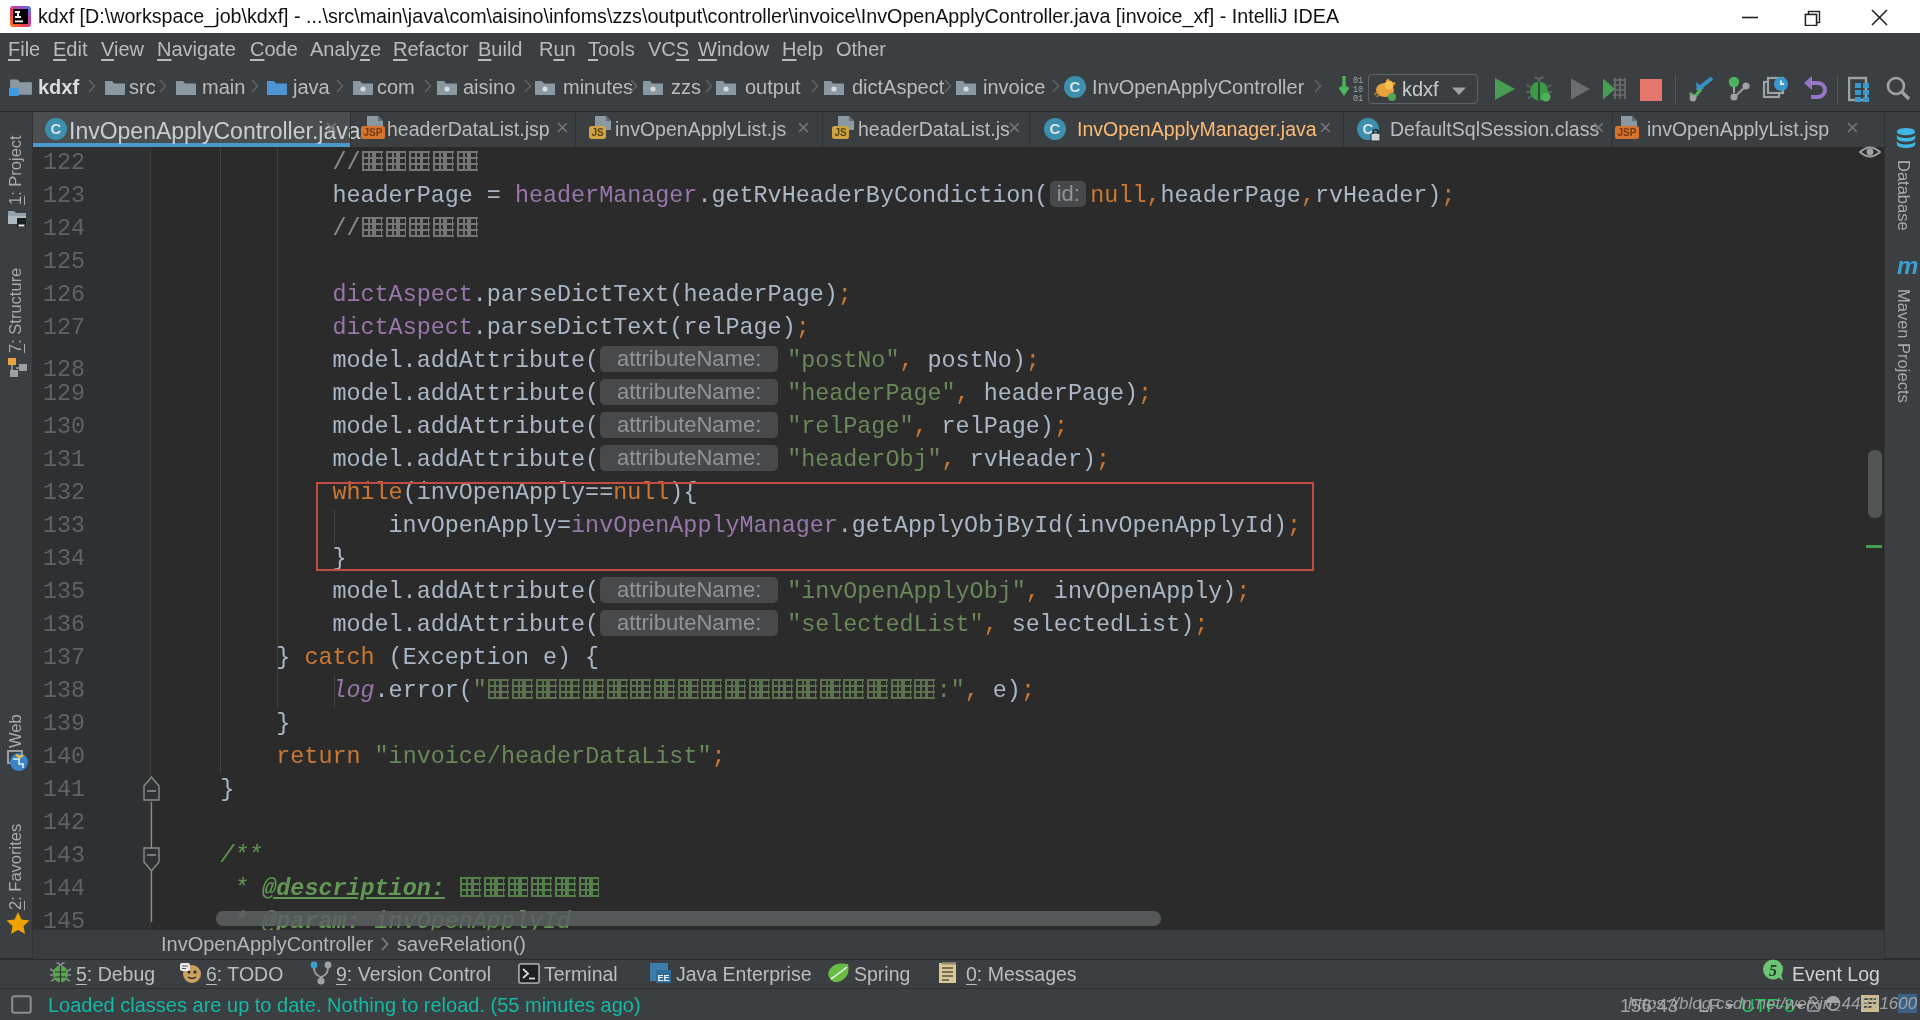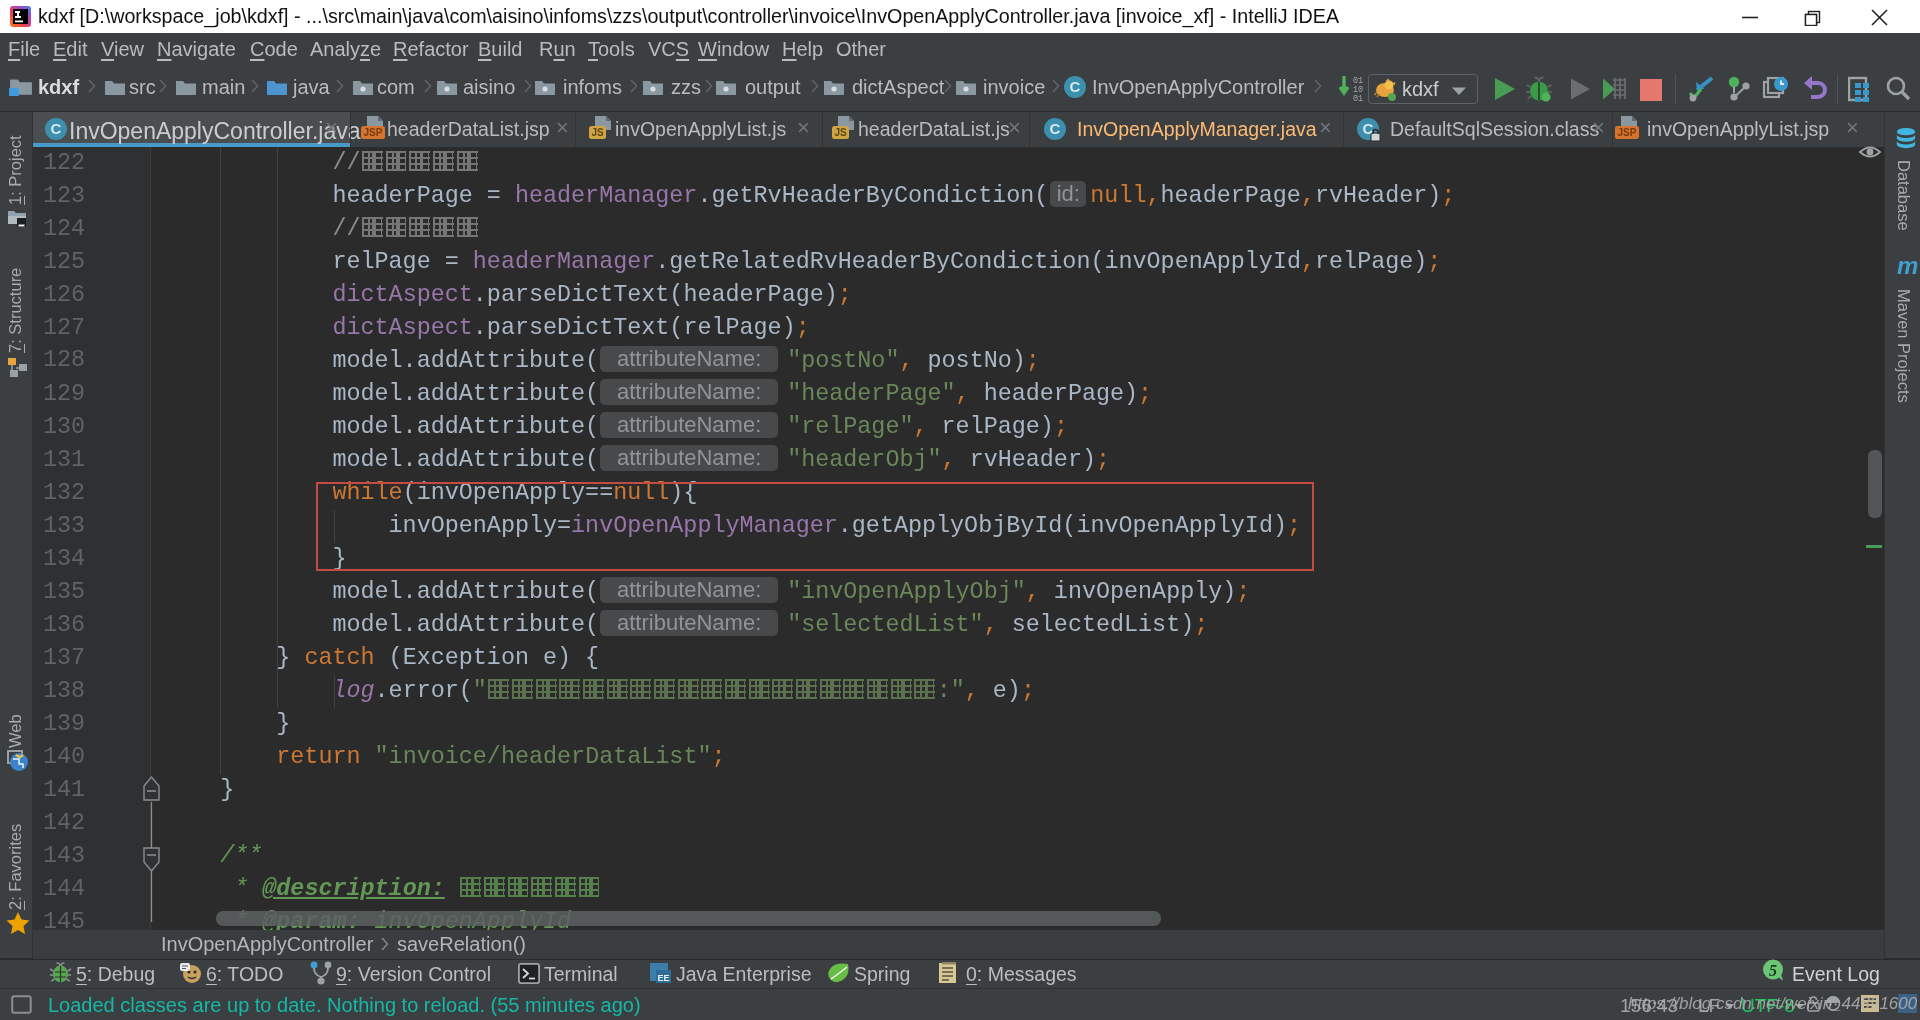--- a/index.html
+++ b/index.html
@@ -112,21 +112,21 @@
       <circle cx="11" cy="11" r="2.6" fill="#d7dcdf"></circle>
     </svg>
     <div class="abs ui" style="left:463px;top:76px">aisino</div>
     <svg class="abs" style="left:523px;top:79px" width="9" height="14" viewBox="0 0 9 14">
       <path d="M2 1 L7.5 7 L2 13" fill="none" stroke="#5d6266" stroke-width="1.7"></path>
     </svg>
     <svg class="abs" style="left:534px;top:78px" width="22" height="18" viewBox="0 0 22 18">
       <path d="M1 3 h7 l2 2.5 h11 v11.5 h-20 z" fill="#8a98a2"></path>
       <circle cx="11" cy="11" r="2.6" fill="#d7dcdf"></circle>
     </svg>
-    <div class="abs ui" style="left:563px;top:76px">infoms</div>
+    <div class="abs ui" style="left:563px;top:76px">minutes</div>
     <svg class="abs" style="left:629px;top:79px" width="9" height="14" viewBox="0 0 9 14">
       <path d="M2 1 L7.5 7 L2 13" fill="none" stroke="#5d6266" stroke-width="1.7"></path>
     </svg>
     <svg class="abs" style="left:642px;top:78px" width="22" height="18" viewBox="0 0 22 18">
       <path d="M1 3 h7 l2 2.5 h11 v11.5 h-20 z" fill="#8a98a2"></path>
       <circle cx="11" cy="11" r="2.6" fill="#d7dcdf"></circle>
     </svg>
     <div class="abs ui" style="left:671px;top:76px">zzs</div>
     <svg class="abs" style="left:704px;top:79px" width="9" height="14" viewBox="0 0 9 14">
       <path d="M2 1 L7.5 7 L2 13" fill="none" stroke="#5d6266" stroke-width="1.7"></path>
@@ -334,21 +334,21 @@
     </svg>
     <div class="vlabel" style="left:1913px;top:160px;transform:rotate(90deg);transform-origin:0 0">Database</div>
     <div class="abs" style="left:1897px;top:252px;font-size:24px;font-weight:bold;color:#3e9fd0;font-style:italic">m</div>
     <div class="vlabel" style="left:1913px;top:289px;transform:rotate(90deg);transform-origin:0 0">Maven Projects</div>
     <div class="ln" style="top:147px">122</div>
     <div class="ln" style="top:180px">123</div>
     <div class="ln" style="top:213px">124</div>
     <div class="ln" style="top:246px">125</div>
     <div class="ln" style="top:279px">126</div>
     <div class="ln" style="top:312px">127</div>
-    <div class="ln" style="top:344px">128</div>
+    <div class="ln" style="top:354px">128</div>
     <div class="ln" style="top:378px">129</div>
     <div class="ln" style="top:411px">130</div>
     <div class="ln" style="top:444px">131</div>
     <div class="ln" style="top:477px">132</div>
     <div class="ln" style="top:510px">133</div>
     <div class="ln" style="top:543px">134</div>
     <div class="ln" style="top:576px">135</div>
     <div class="ln" style="top:609px">136</div>
     <div class="ln" style="top:642px">137</div>
     <div class="ln" style="top:675px">138</div>
@@ -366,21 +366,20 @@
 <path d="M2 74 H17 V88 L9.5 97 L2 88 z" fill="#2f3133" stroke="#8a8e90" stroke-width="1.4"></path>
 <line x1="5" y1="81" x2="14" y2="81" stroke="#8a8e90" stroke-width="1.6"></line>
     </svg>
     <div class="abs" style="left:220px;top:147px;width:1px;height:627px;background:#3f4244"></div>
     <div class="abs" style="left:277px;top:147px;width:1px;height:561px;background:#3f4244"></div>
     <div class="abs" style="left:334px;top:510px;width:1px;height:33px;background:#3f4244"></div>
     <div class="abs" style="left:334px;top:675px;width:1px;height:33px;background:#3f4244"></div>
     <div class="cl" style="top:147px">            <span class="c">//<span class="cj"></span><span class="cj"></span><span class="cj"></span><span class="cj"></span><span class="cj"></span></span></div>
     <div class="cl" style="top:180px">            headerPage = <span class="f">headerManager</span>.getRvHeaderByCondiction(<span class="hint" style="width:36px;margin-left:2px;margin-right:4px">id:</span><span class="k">null</span><span class="k">,</span>headerPage<span class="k">,</span>rvHeader)<span class="k">;</span></div>
     <div class="cl" style="top:213px">            <span class="c">//<span class="cj"></span><span class="cj"></span><span class="cj"></span><span class="cj"></span><span class="cj"></span></span></div>
-    <div class="cl" style="top:246px">            relPage = <span class="f">headerManager</span>.getRelatedRvHeaderByCondiction(invOpenApplyId<span class="k">,</span>relPage)<span class="k">;</span></div>
     <div class="cl" style="top:279px">            <span class="f">dictAspect</span>.parseDictText(headerPage)<span class="k">;</span></div>
     <div class="cl" style="top:312px">            <span class="f">dictAspect</span>.parseDictText(relPage)<span class="k">;</span></div>
     <div class="cl" style="top:345px">            model.addAttribute(<span class="hint" style="width:178px;margin-left:1px;margin-right:9px">attributeName:</span><span class="s">"postNo"</span><span class="k">,</span> postNo)<span class="k">;</span></div>
     <div class="cl" style="top:378px">            model.addAttribute(<span class="hint" style="width:178px;margin-left:1px;margin-right:9px">attributeName:</span><span class="s">"headerPage"</span><span class="k">,</span> headerPage)<span class="k">;</span></div>
     <div class="cl" style="top:411px">            model.addAttribute(<span class="hint" style="width:178px;margin-left:1px;margin-right:9px">attributeName:</span><span class="s">"relPage"</span><span class="k">,</span> relPage)<span class="k">;</span></div>
     <div class="cl" style="top:444px">            model.addAttribute(<span class="hint" style="width:178px;margin-left:1px;margin-right:9px">attributeName:</span><span class="s">"headerObj"</span><span class="k">,</span> rvHeader)<span class="k">;</span></div>
     <div class="cl" style="top:477px">            <span class="k">while</span>(invOpenApply==<span class="k">null</span>){</div>
     <div class="cl" style="top:510px">                invOpenApply=<span class="f">invOpenApplyManager</span>.getApplyObjById(invOpenApplyId)<span class="k">;</span></div>
     <div class="cl" style="top:543px">            }</div>
     <div class="cl" style="top:576px">            model.addAttribute(<span class="hint" style="width:178px;margin-left:1px;margin-right:9px">attributeName:</span><span class="s">"invOpenApplyObj"</span><span class="k">,</span> invOpenApply)<span class="k">;</span></div>

